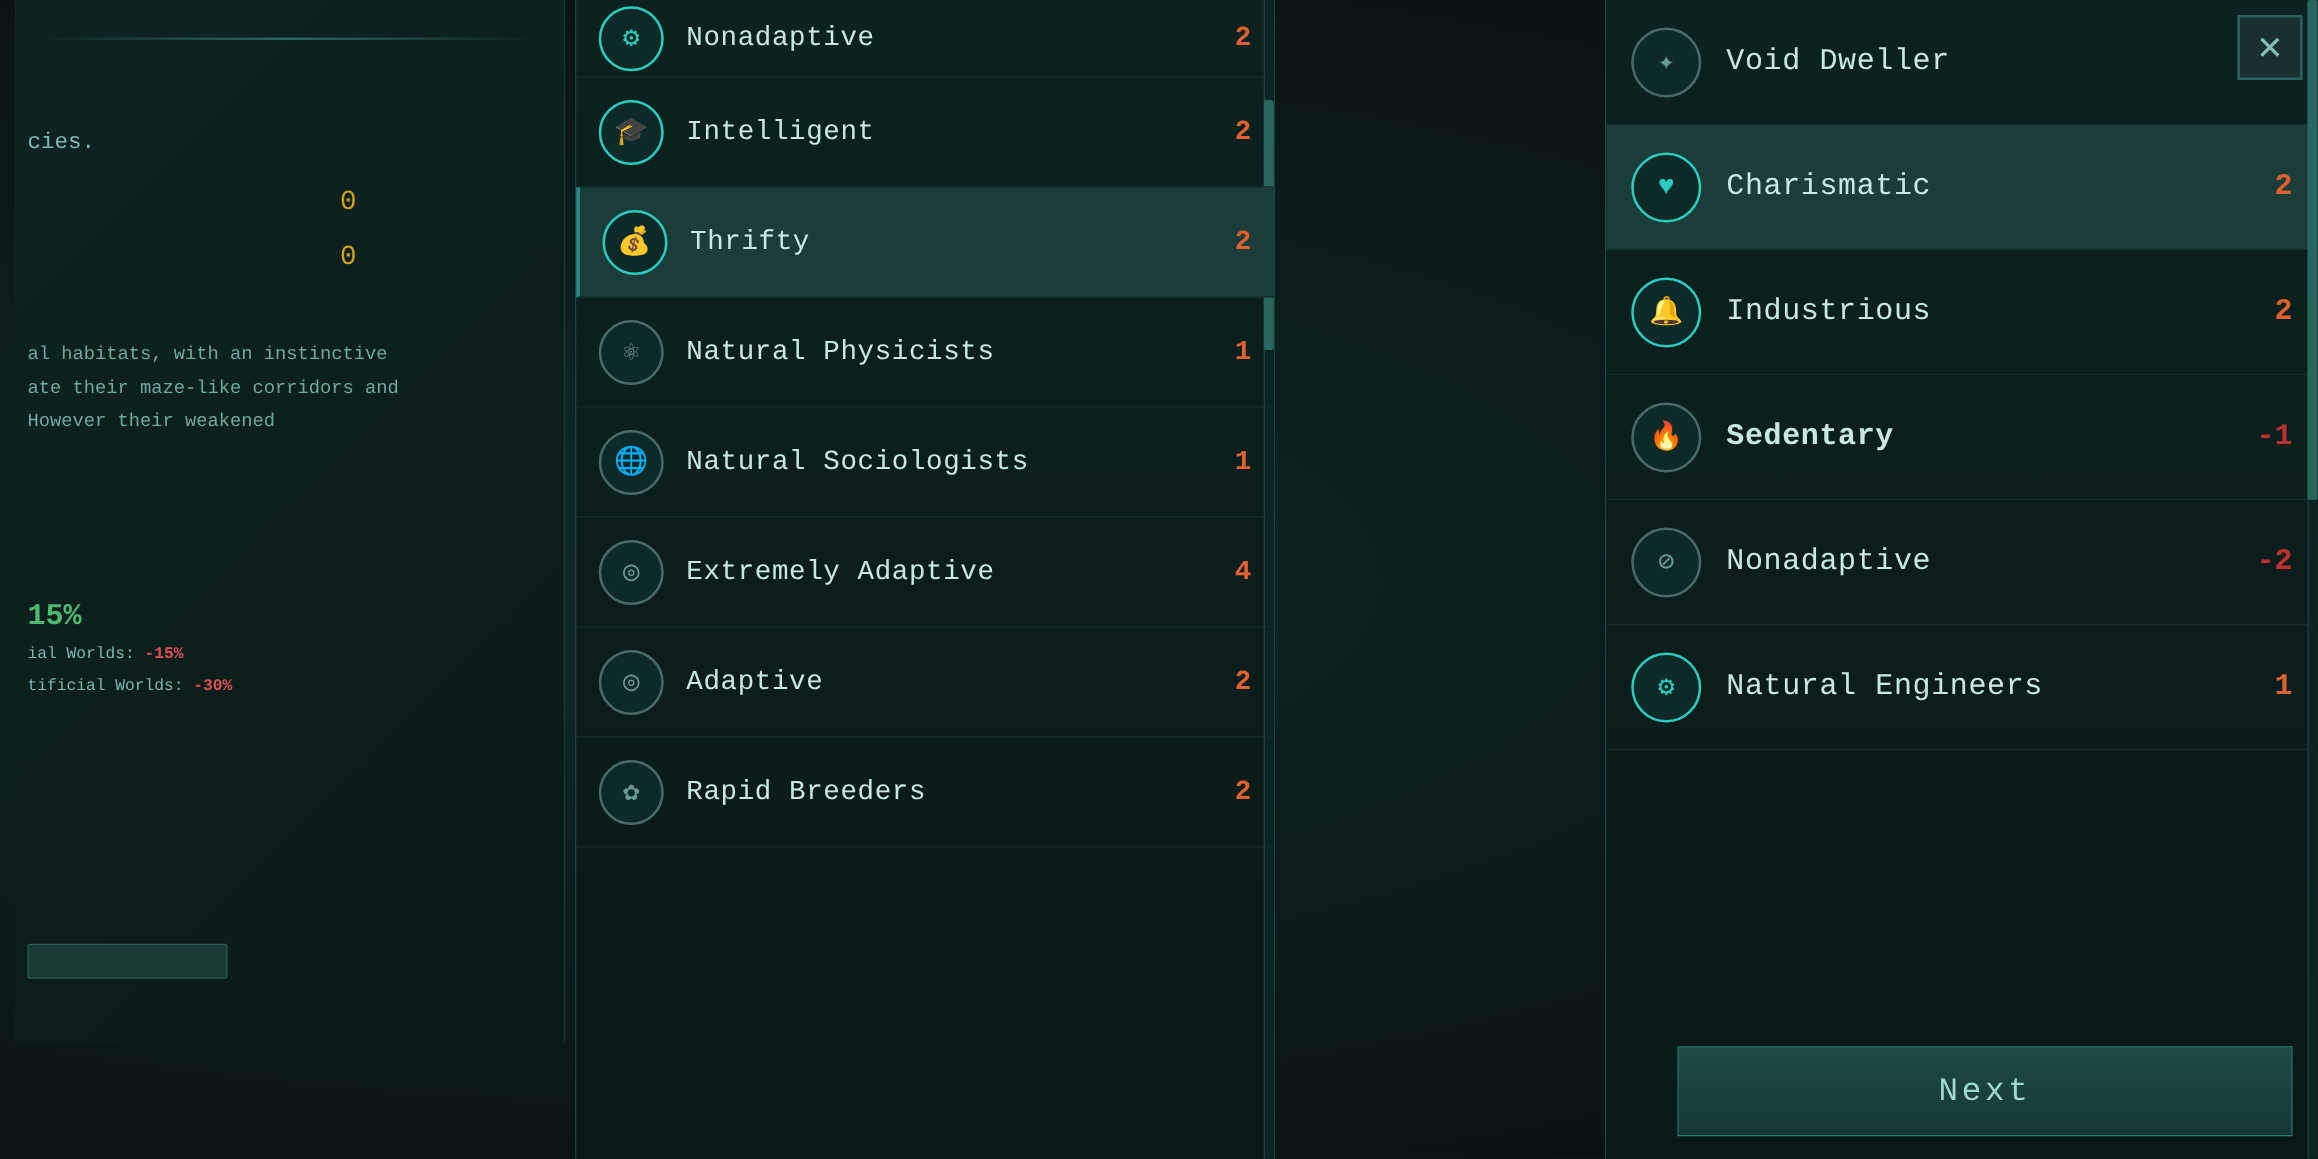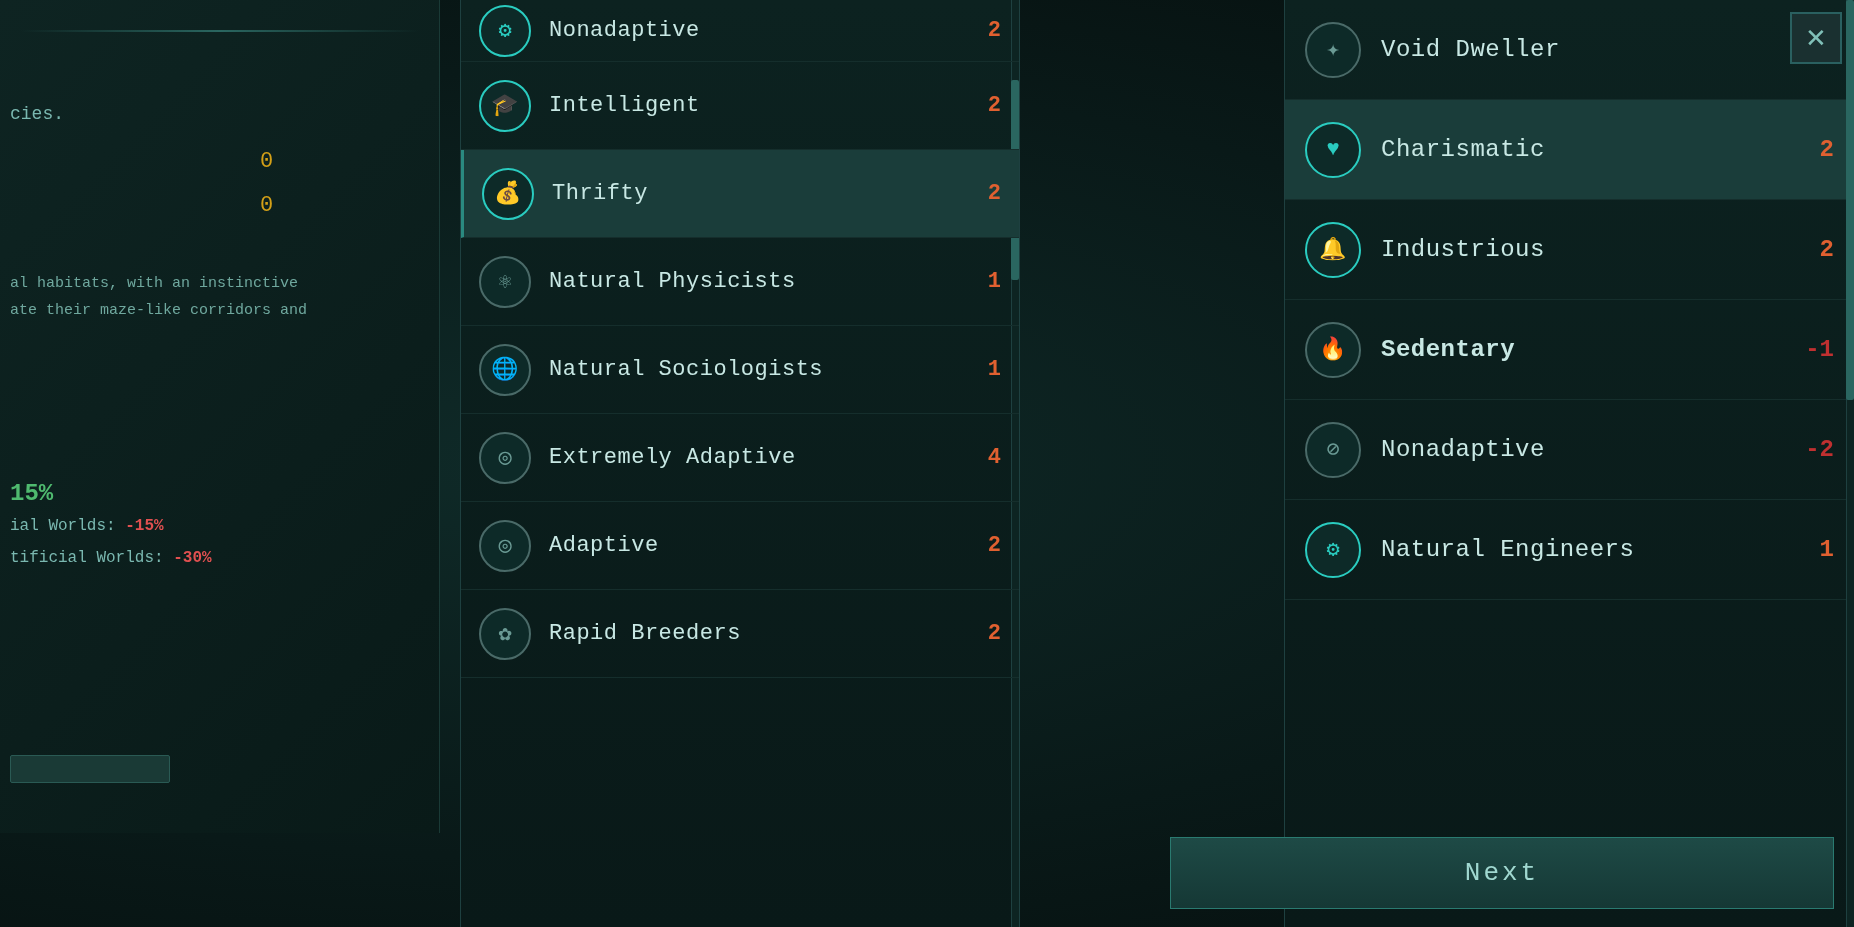--- a/index.html
+++ b/index.html
@@ -16,21 +16,21 @@
     
     .bg {
       position: absolute;
       inset: 0;
       background: radial-gradient(ellipse at 30% 50%, #0f2a28 0%, #091918 60%, #060f0e 100%);
     }
 
     
     .left-panel {
       position: absolute;
-      left: 0;
+      left: 12px;
       top: 0;
       width: 440px;
       height: 833px;
       background: linear-gradient(135deg, #0e2422 0%, #091a18 100%);
       border-right: 1px solid #1a3a36;
       padding: 20px;
     }
 
     .left-panel-top-bar {
       position: absolute;
@@ -80,21 +80,21 @@
       color: #4fba6f;
       font-size: 24px;
       font-weight: bold;
     }
 
     .left-worlds {
       position: absolute;
       top: 510px;
       left: 10px;
       color: #7ab8b0;
-      font-size: 16px;
+      font-size: 13px;
       line-height: 2;
     }
 
     .left-worlds .neg {
       color: #e05050;
       font-weight: bold;
     }
 
     .left-bottom-bar {
       position: absolute;
@@ -252,21 +252,21 @@
       justify-content: center;
       cursor: pointer;
       z-index: 100;
     }
 
     
     .next-btn {
       position: absolute;
       bottom: 18px;
       right: 20px;
-      width: 664px;
+      width: 492px;
       height: 72px;
       background: linear-gradient(180deg, #1e4a46 0%, #153835 100%);
       border: 1px solid #2a7a70;
       color: #a0d8d0;
       font-size: 26px;
       font-family: 'Courier New', monospace;
       letter-spacing: 3px;
       cursor: pointer;
       display: flex;
       align-items: center;
@@ -313,20 +313,21 @@
 <div class="left-panel">
   <div class="left-panel-top-bar"></div>
   <div class="left-text-partial">cies.</div>
   <div class="left-stats">
     <div class="stat-val">0</div>
     <div class="stat-val">0</div>
   </div>
   <div class="left-desc">
     <div>al habitats, with an instinctive</div>
     <div>ate their maze-like corridors and</div>
+    <div>However their weakened</div>
   </div>
   <div class="left-percent">15%</div>
   <div class="left-worlds">
     <div>
       <span>ial Worlds:</span>
       <span class="neg">-15%</span>
     </div>
     <div>
       <span>tificial Worlds:</span>
       <span class="neg">-30%</span>

